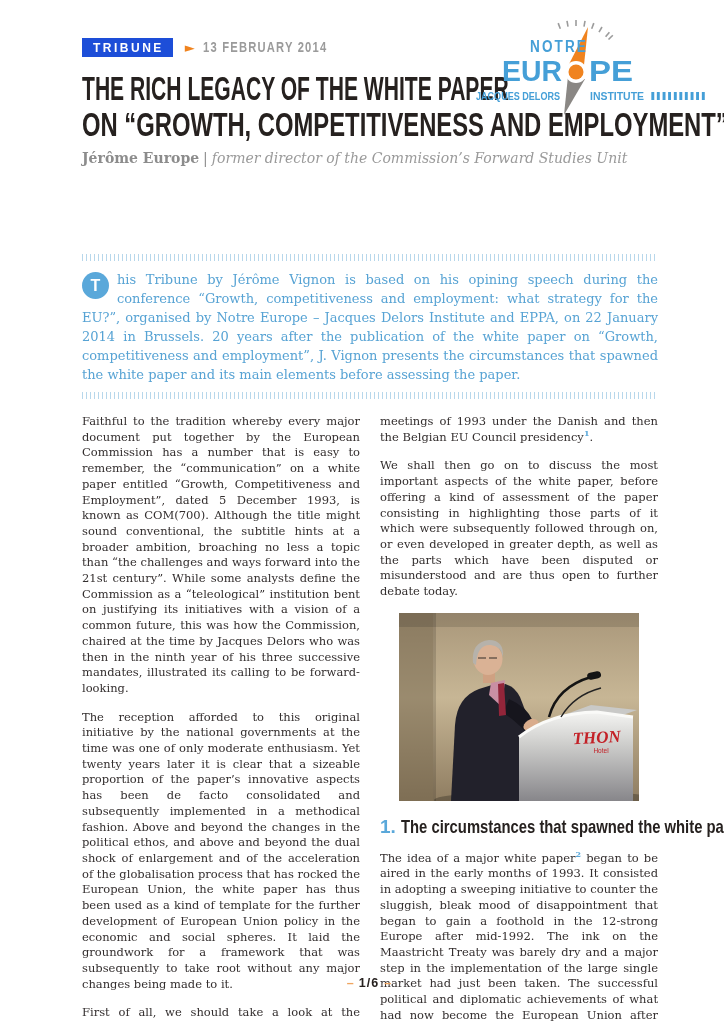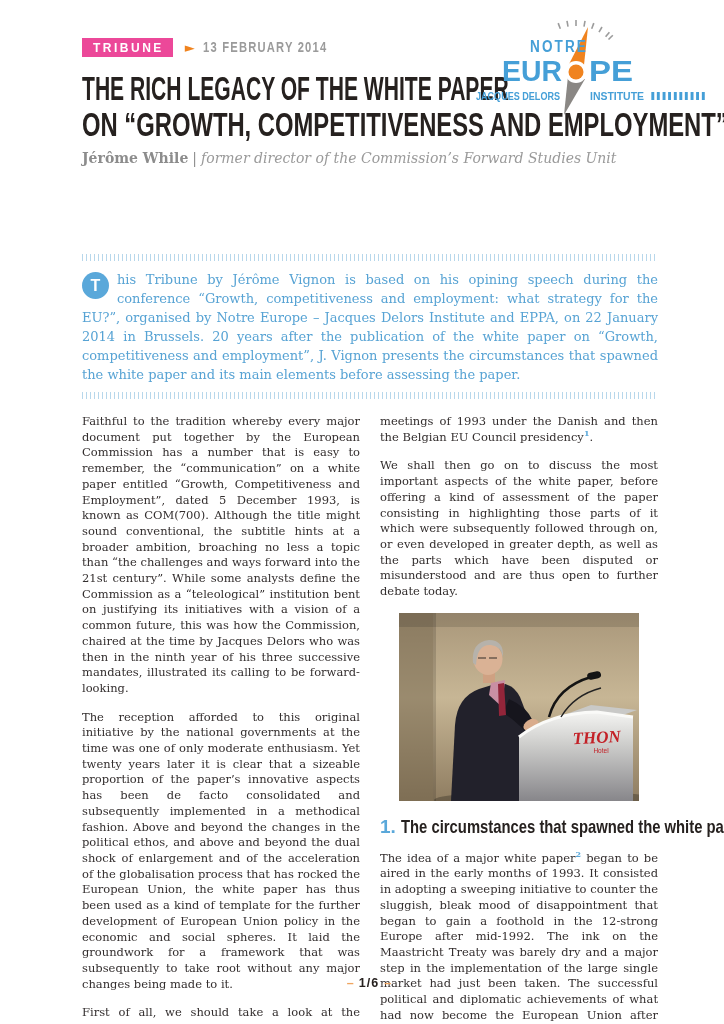--- a/index.html
+++ b/index.html
@@ -1,21 +1,21 @@
 <!DOCTYPE html>
 <html lang="en"><head>
 <meta charset="utf-8">
 <style>
   html,body{margin:0;padding:0;background:#ffffff;}
   .page{position:relative;width:724px;height:1024px;background:#fff;box-sizing:border-box;
         padding:36px 66px 0 82px;font-family:"DejaVu Serif","Liberation Serif",serif;color:#332e2e;overflow:hidden;}
 
   
   .kicker-row{display:flex;align-items:center;height:22px;}
-  .tribune-badge{background:#ec4899;color:#fff;font-family:"Liberation Sans",sans-serif;
+  .tribune-badge{background:#1d4ed8;color:#fff;font-family:"Liberation Sans",sans-serif;
         font-weight:bold;font-size:12px;letter-spacing:2.5px;padding:4px 9px 3px 11px;line-height:1;}
   .arrow{color:#f0831e;font-size:13px;margin:0 8px 0 12px;line-height:1;}
   .date{color:#9b9b9b;font-family:"Liberation Sans",sans-serif;font-weight:bold;font-size:14px;
         letter-spacing:1.5px;display:inline-block;transform:scaleX(.8);transform-origin:0 50%;white-space:nowrap;}
   h1{margin:12px 0 0 0;line-height:36px;font-family:"Liberation Sans",sans-serif;color:#26211f;font-size:34px;font-weight:bold;}
   .t1,.t2{display:inline-block;white-space:nowrap;transform-origin:0 50%;letter-spacing:0;}
   .t1{transform:scaleX(.62);}
   .t2{transform:scaleX(.70);}
   .author{margin-top:8px;font-size:14px;}
   .author-name{color:#8c8c8c;font-weight:bold;}
@@ -60,21 +60,21 @@
 
   <header>
     <div class="kicker-row">
       <span class="tribune-badge">TRIBUNE</span>
       <span class="arrow">►</span>
       <span class="date">13 FEBRUARY 2014</span>
     </div>
     <h1><span class="t1">THE RICH LEGACY OF THE WHITE PAPER</span><br>
         <span class="t2">ON “GROWTH, COMPETITIVENESS AND EMPLOYMENT”</span></h1>
     <div class="author">
-      <span class="author-name">Jérôme While</span><span class="author-sep">|</span><span class="author-role">former director of the Commission’s Forward Studies Unit</span>
+      <span class="author-name">Jérôme Europe</span><span class="author-sep">|</span><span class="author-role">former director of the Commission’s Forward Studies Unit</span>
     </div>
   </header>
 
   <div class="logo">
     <svg width="232" height="104" viewBox="0 0 232 104">
 
       <g stroke="#9b9b9b" stroke-width="1.6">
         <line x1="84.3" y1="10.8" x2="82.2" y2="5.1"></line>
         <line x1="92" y1="8.7" x2="91" y2="2.8"></line>
         <line x1="100" y1="8" x2="100" y2="2"></line>

